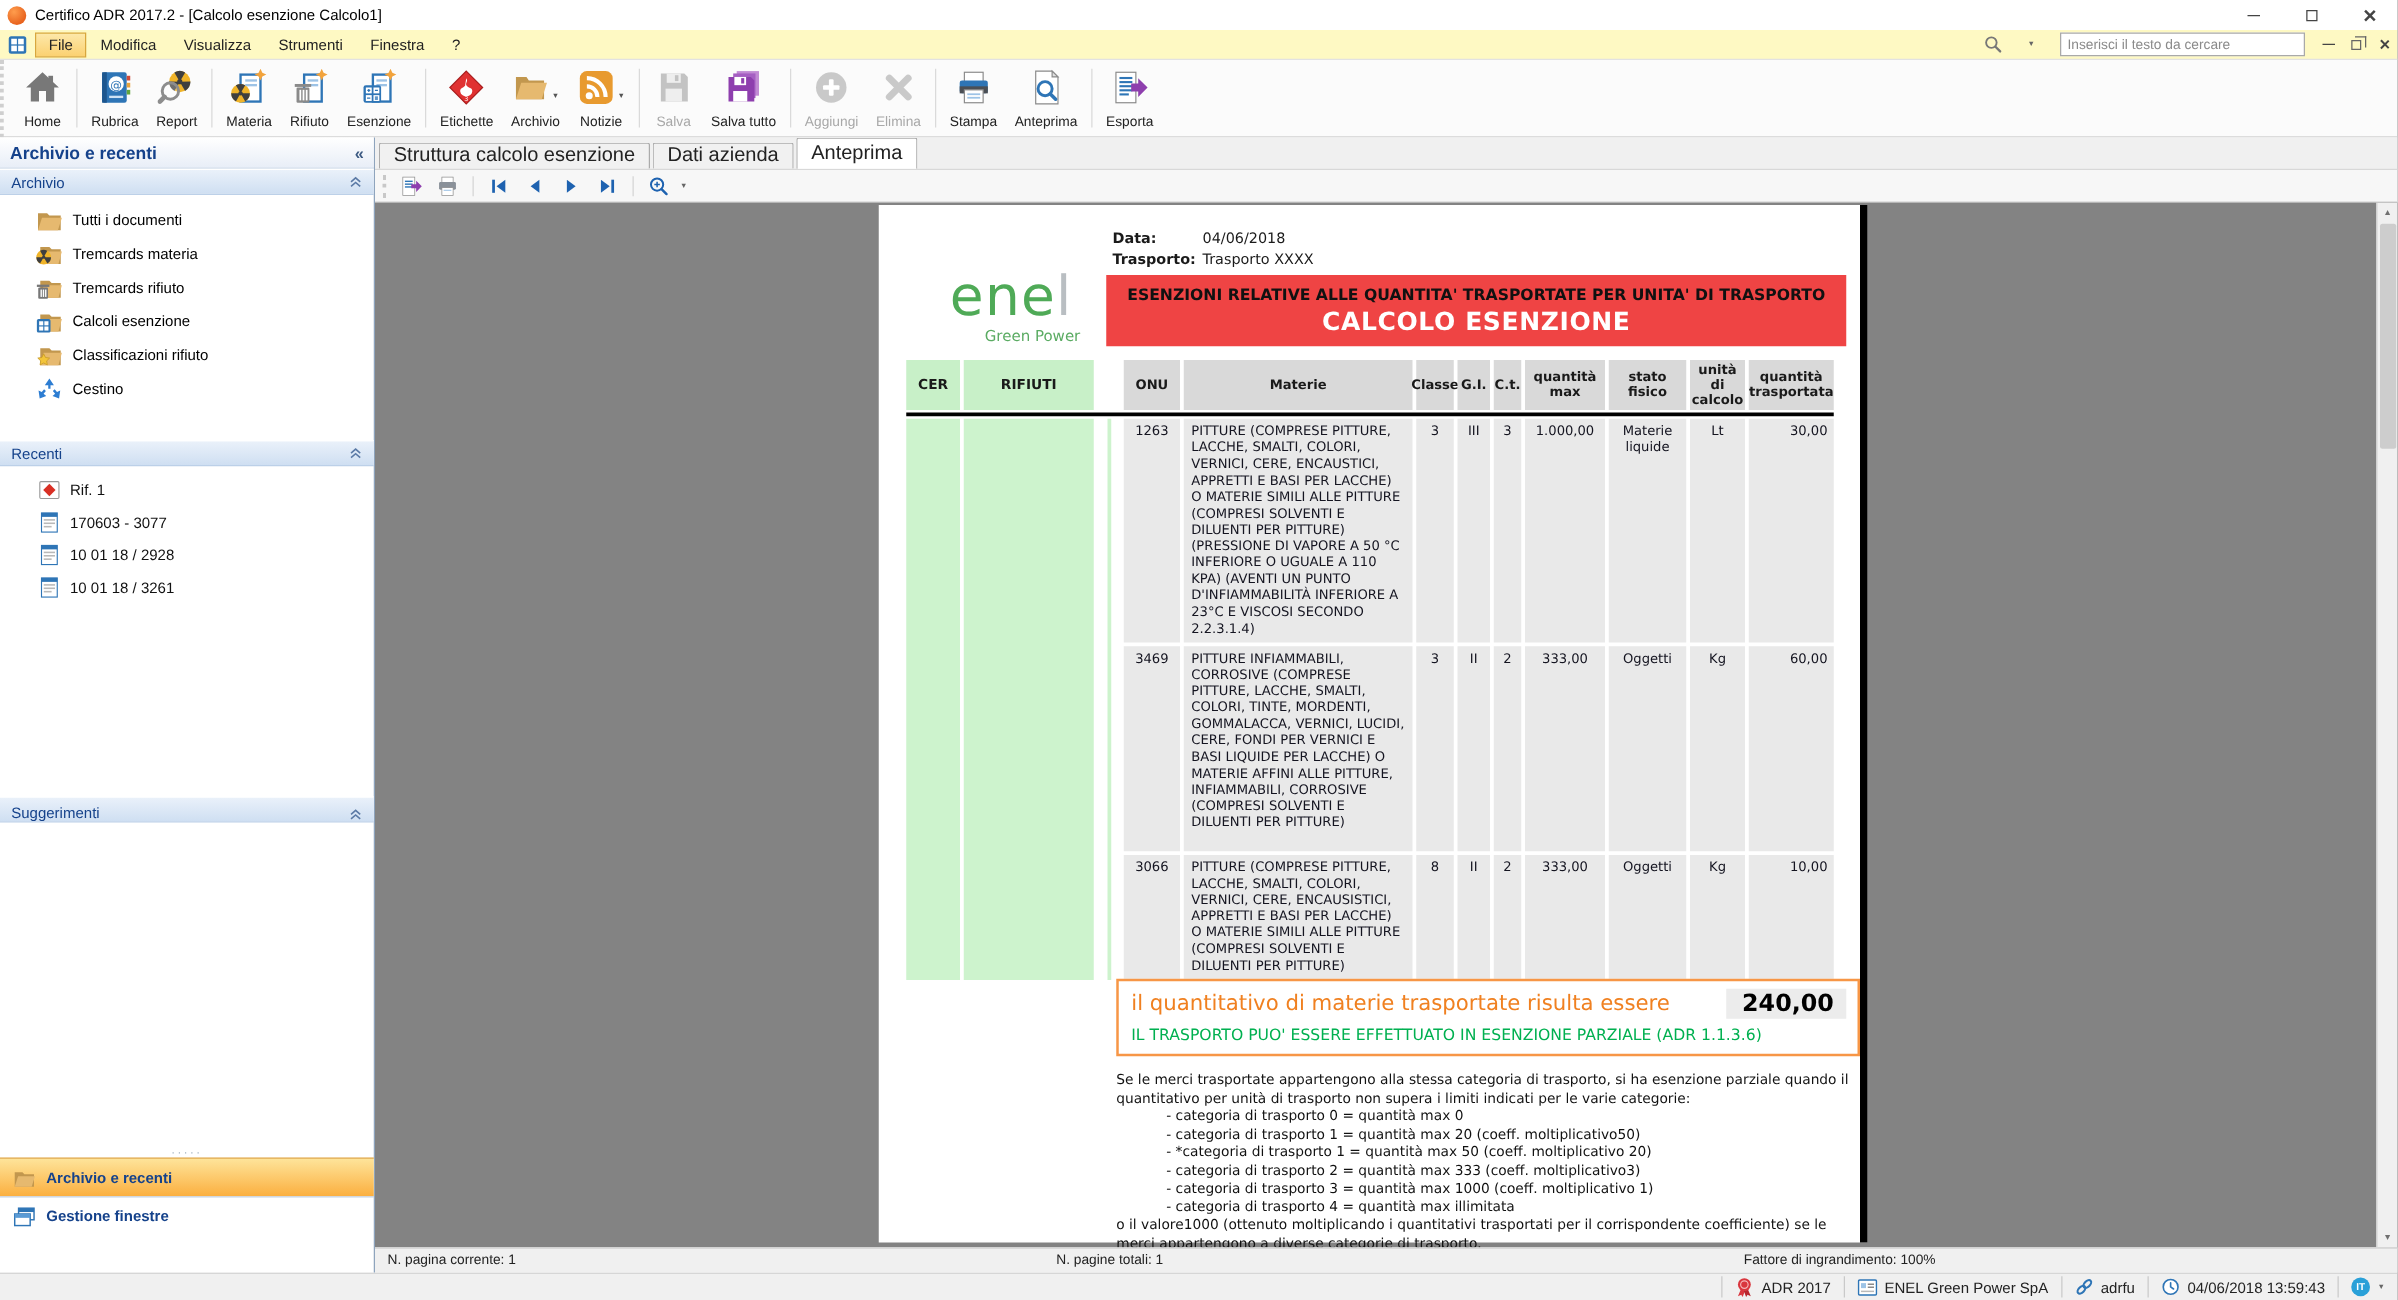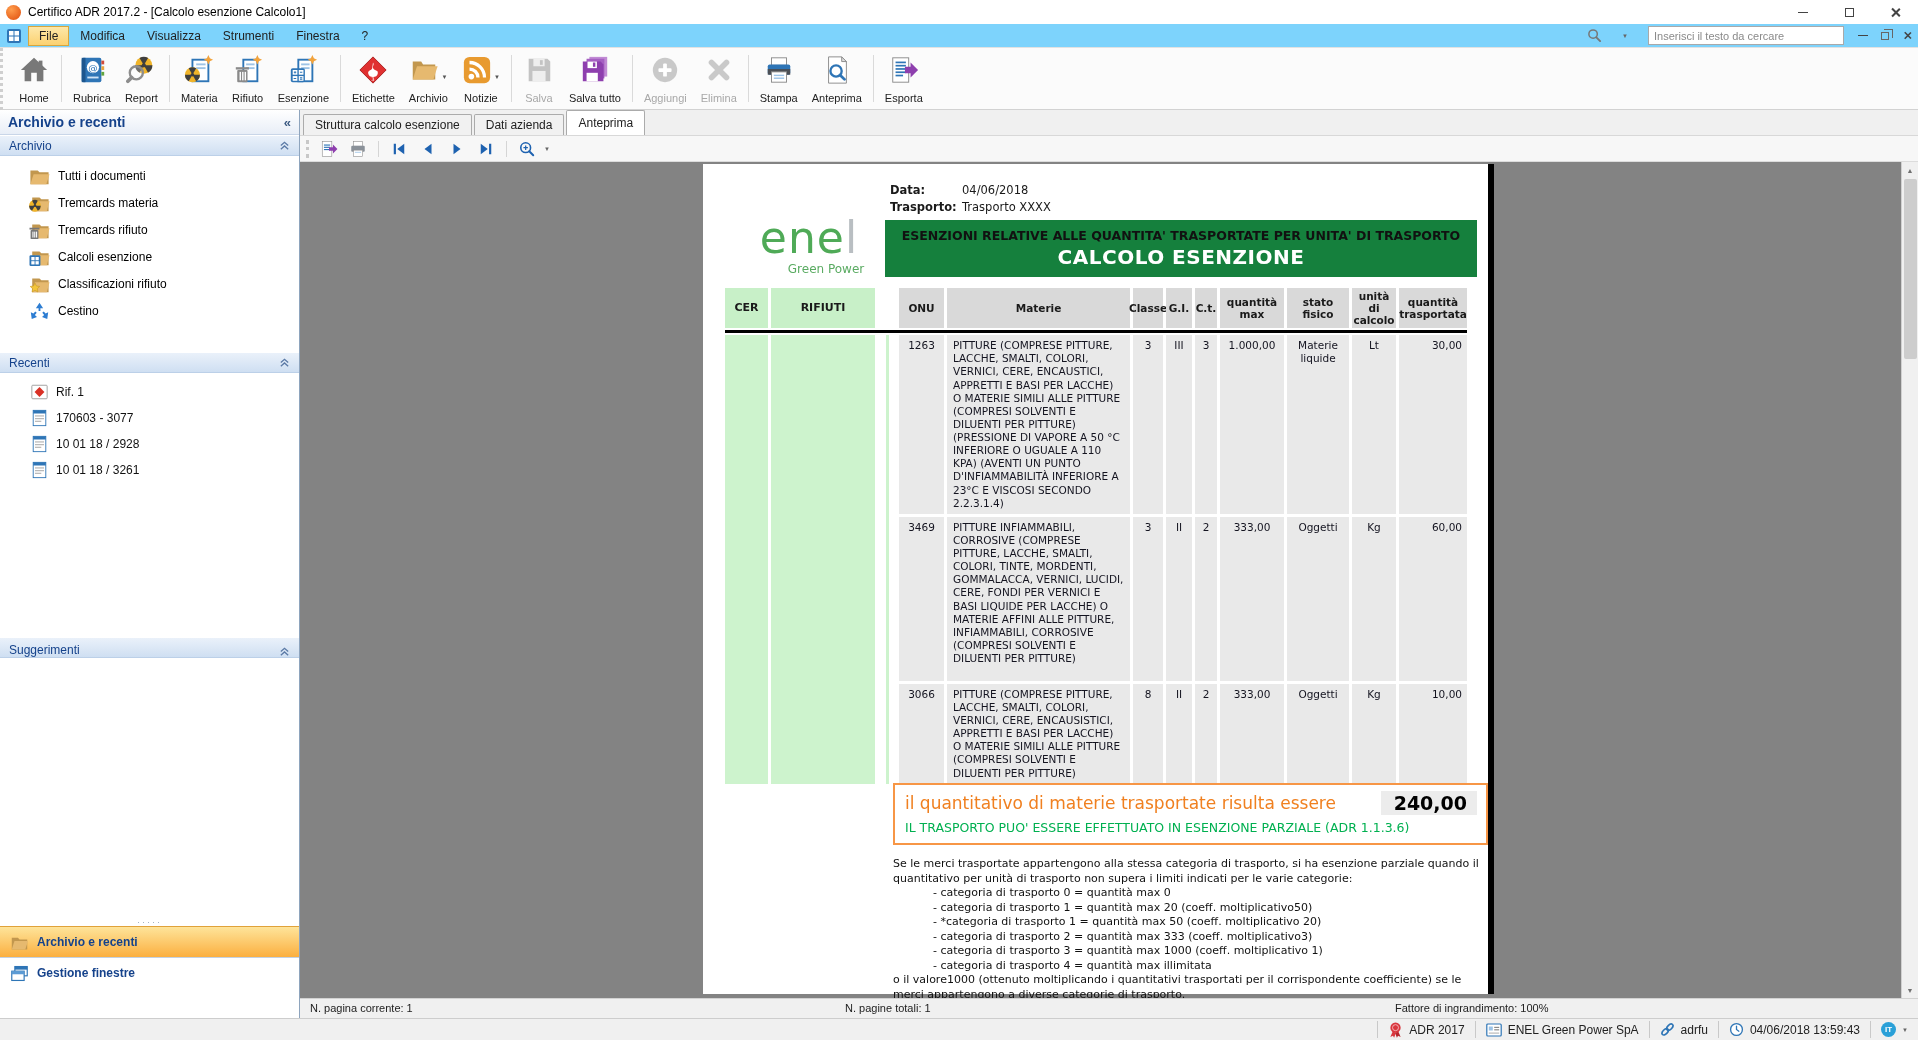--- a/index.html
+++ b/index.html
@@ -11,21 +11,21 @@
   .app-icon { width:15px; height:15px; border-radius:50%; background:radial-gradient(circle at 35% 30%, #ff9d4d, #e8641f 70%); margin-right:7px; flex:none; }
   .title-text { font-size:12px; color:#000; flex:1; }
   .win-ctrl { width:46px; height:24px; display:flex; align-items:center; justify-content:center; cursor:default; }
   .glyph-min { width:10px; height:1px; background:#444; display:block; }
   .glyph-max { width:9px; height:9px; border:1px solid #444; display:block; }
   .glyph-close { position:relative; width:11px; height:11px; display:block; }
   .glyph-close::before,.glyph-close::after{ content:""; position:absolute; left:5px; top:0; width:1.5px; height:11px; background:#444; }
   .glyph-close::before{ transform:rotate(45deg);} .glyph-close::after{ transform:rotate(-45deg);}
 
   
-  .menubar { height:24px; background:#7dd3fc; display:flex; align-items:center; border-bottom:1px solid #e2e2e2; padding-left:4px; }
+  .menubar { height:24px; background:#fef9c3; display:flex; align-items:center; border-bottom:1px solid #e2e2e2; padding-left:4px; }
   .mdi-icon { width:16px; height:16px; margin:0 6px 0 2px; flex:none; }
   .menu-item { padding:3px 11px; font-size:12px; color:#222; }
   .menu-item.active { background:linear-gradient(#fde8a9,#fbd171); border:1px solid #d8a63d; padding:2px 10px; }
   .menubar-spacer { flex:1; }
   .search-wrap { display:flex; align-items:center; gap:20px; margin-right:8px; }
   .caret { font-size:6px; color:#666; line-height:1; }
   .search-input { width:196px; height:19px; border:1px solid #a9a9a9; font-size:11px; padding:0 5px; color:#333; font-family:"Liberation Sans",sans-serif; }
   .search-input::placeholder { color:#8a8a8a; }
   .mdi-ctrl { width:22px; height:18px; display:flex; align-items:center; justify-content:center; color:#666; }
   .glyph-restore { width:8px; height:8px; border:1px solid #666; position:relative; display:block; }
@@ -57,21 +57,21 @@
   .sb-item-sm { height:26px; display:flex; align-items:center; gap:7px; padding-left:30px; font-size:12px; color:#111; }
   .sb-spacer { flex:1; }
   .sb-splitter { height:8px; display:flex; align-items:center; justify-content:center; color:#9ab; font-size:9px; letter-spacing:2px; flex:none;}
   .sb-nav { height:31px; display:flex; align-items:center; gap:8px; padding-left:10px; font-size:12px; font-weight:bold; color:#15428b; border-top:1px solid #c3d1e2; flex:none; }
   .sb-nav.active { background:linear-gradient(#fee49a,#fbaf3f); border-top:1px solid #e0a23a; }
   .sb-bottom-pad { height:30px; flex:none; }
 
   
   .main { flex:1; display:flex; flex-direction:column; background:#f0f0f0; min-width:0; }
   .tabs { height:25px; display:flex; align-items:flex-end; padding-left:3px; background:#f0f0f0; }
-  .tab { height:21px; padding:0 11px; font-size:12px; display:flex; align-items:center; border:1px solid #ababab; border-bottom:none; background:#f1f1f1; margin-right:2px; border-radius:2px 2px 0 0; color:#222; }
+  .tab { height:21px; padding:0 11px; font-size:16px; display:flex; align-items:center; border:1px solid #ababab; border-bottom:none; background:#f1f1f1; margin-right:2px; border-radius:2px 2px 0 0; color:#222; }
   .tab.active { height:25px; background:#fff; position:relative; z-index:2; }
   .ptoolbar { height:27px; background:#f7f7f7; border-top:1px solid #d8d8d8; border-bottom:1px solid #dcdcdc; display:flex; align-items:center; gap:5px; padding-left:6px; }
   .ptoolbar .grip { width:3px; height:18px; border-left:3px dotted #c8c8c8; margin-right:3px; }
   .pbtn { width:24px; height:22px; display:flex; align-items:center; justify-content:center; }
   .psep { width:1px; height:16px; background:#d5d5d5; margin:0 3px; }
 
   
   .preview { flex:1; background:#838383; position:relative; overflow:hidden; }
   .page { position:absolute; left:403px; top:2px; width:791px; height:830px; background:#fff; border-right:6px solid #000; }
   .vscroll { position:absolute; right:0; top:0; bottom:0; width:17px; background:#f0f0f0; border-left:1px solid #d0d0d0; }
@@ -80,21 +80,21 @@
   .vscroll .arr.down { position:absolute; bottom:0; left:0; right:0; }
 
   
   .doc-meta { position:absolute; left:187px; top:19px; font-size:11.5px; font-family:"DejaVu Sans",sans-serif; }
   .doc-meta .mrow { display:flex; margin-bottom:3px; }
   .doc-meta .mlabel { font-weight:bold; width:72px; }
   .logo { position:absolute; left:38px; top:52px; width:136px; text-align:center; font-family:"DejaVu Sans",sans-serif; }
   .logo-word { font-size:44px; line-height:1; color:#4faa57; letter-spacing:1px; }
   .logo-word .lgray { color:#b9bec2; }
   .logo-sub { font-size:12px; color:#5aab62; margin-top:2px; padding-left:34px; }
-  .banner { position:absolute; left:182px; top:56px; width:592px; height:57px; background:#15803d; text-align:center; font-family:"DejaVu Sans",sans-serif; }
+  .banner { position:absolute; left:182px; top:56px; width:592px; height:57px; background:#ef4444; text-align:center; font-family:"DejaVu Sans",sans-serif; }
   .banner-l1 { font-size:12.5px; font-weight:bold; color:#111; padding-top:8px; }
   .banner-l2 { font-size:20px; font-weight:bold; color:#fff; letter-spacing:0.5px; margin-top:2px; }
 
   .dtable { position:absolute; left:22px; top:124px; width:742px; font-family:"DejaVu Sans",sans-serif; }
   .thead { display:grid; grid-template-columns:43px 104px 18px 45px 183px 30px 26px 22px 64px 62px 44px 68px; gap:3px; }
   .th { background:#d9d9d9; font-weight:bold; font-size:10.5px; min-height:34px; display:flex; align-items:center; justify-content:center; text-align:center; line-height:1.15; padding:2px 1px; }
   .th.green { background:#c8f0c8; font-size:11px; }
   .th.spacer { background:transparent; display:flex; justify-content:center; padding:0; }
   .th.spacer i { width:3px; background:#c8f0c8; display:block; }
   .tsepline { height:3px; background:#000; margin:2px 0; }

